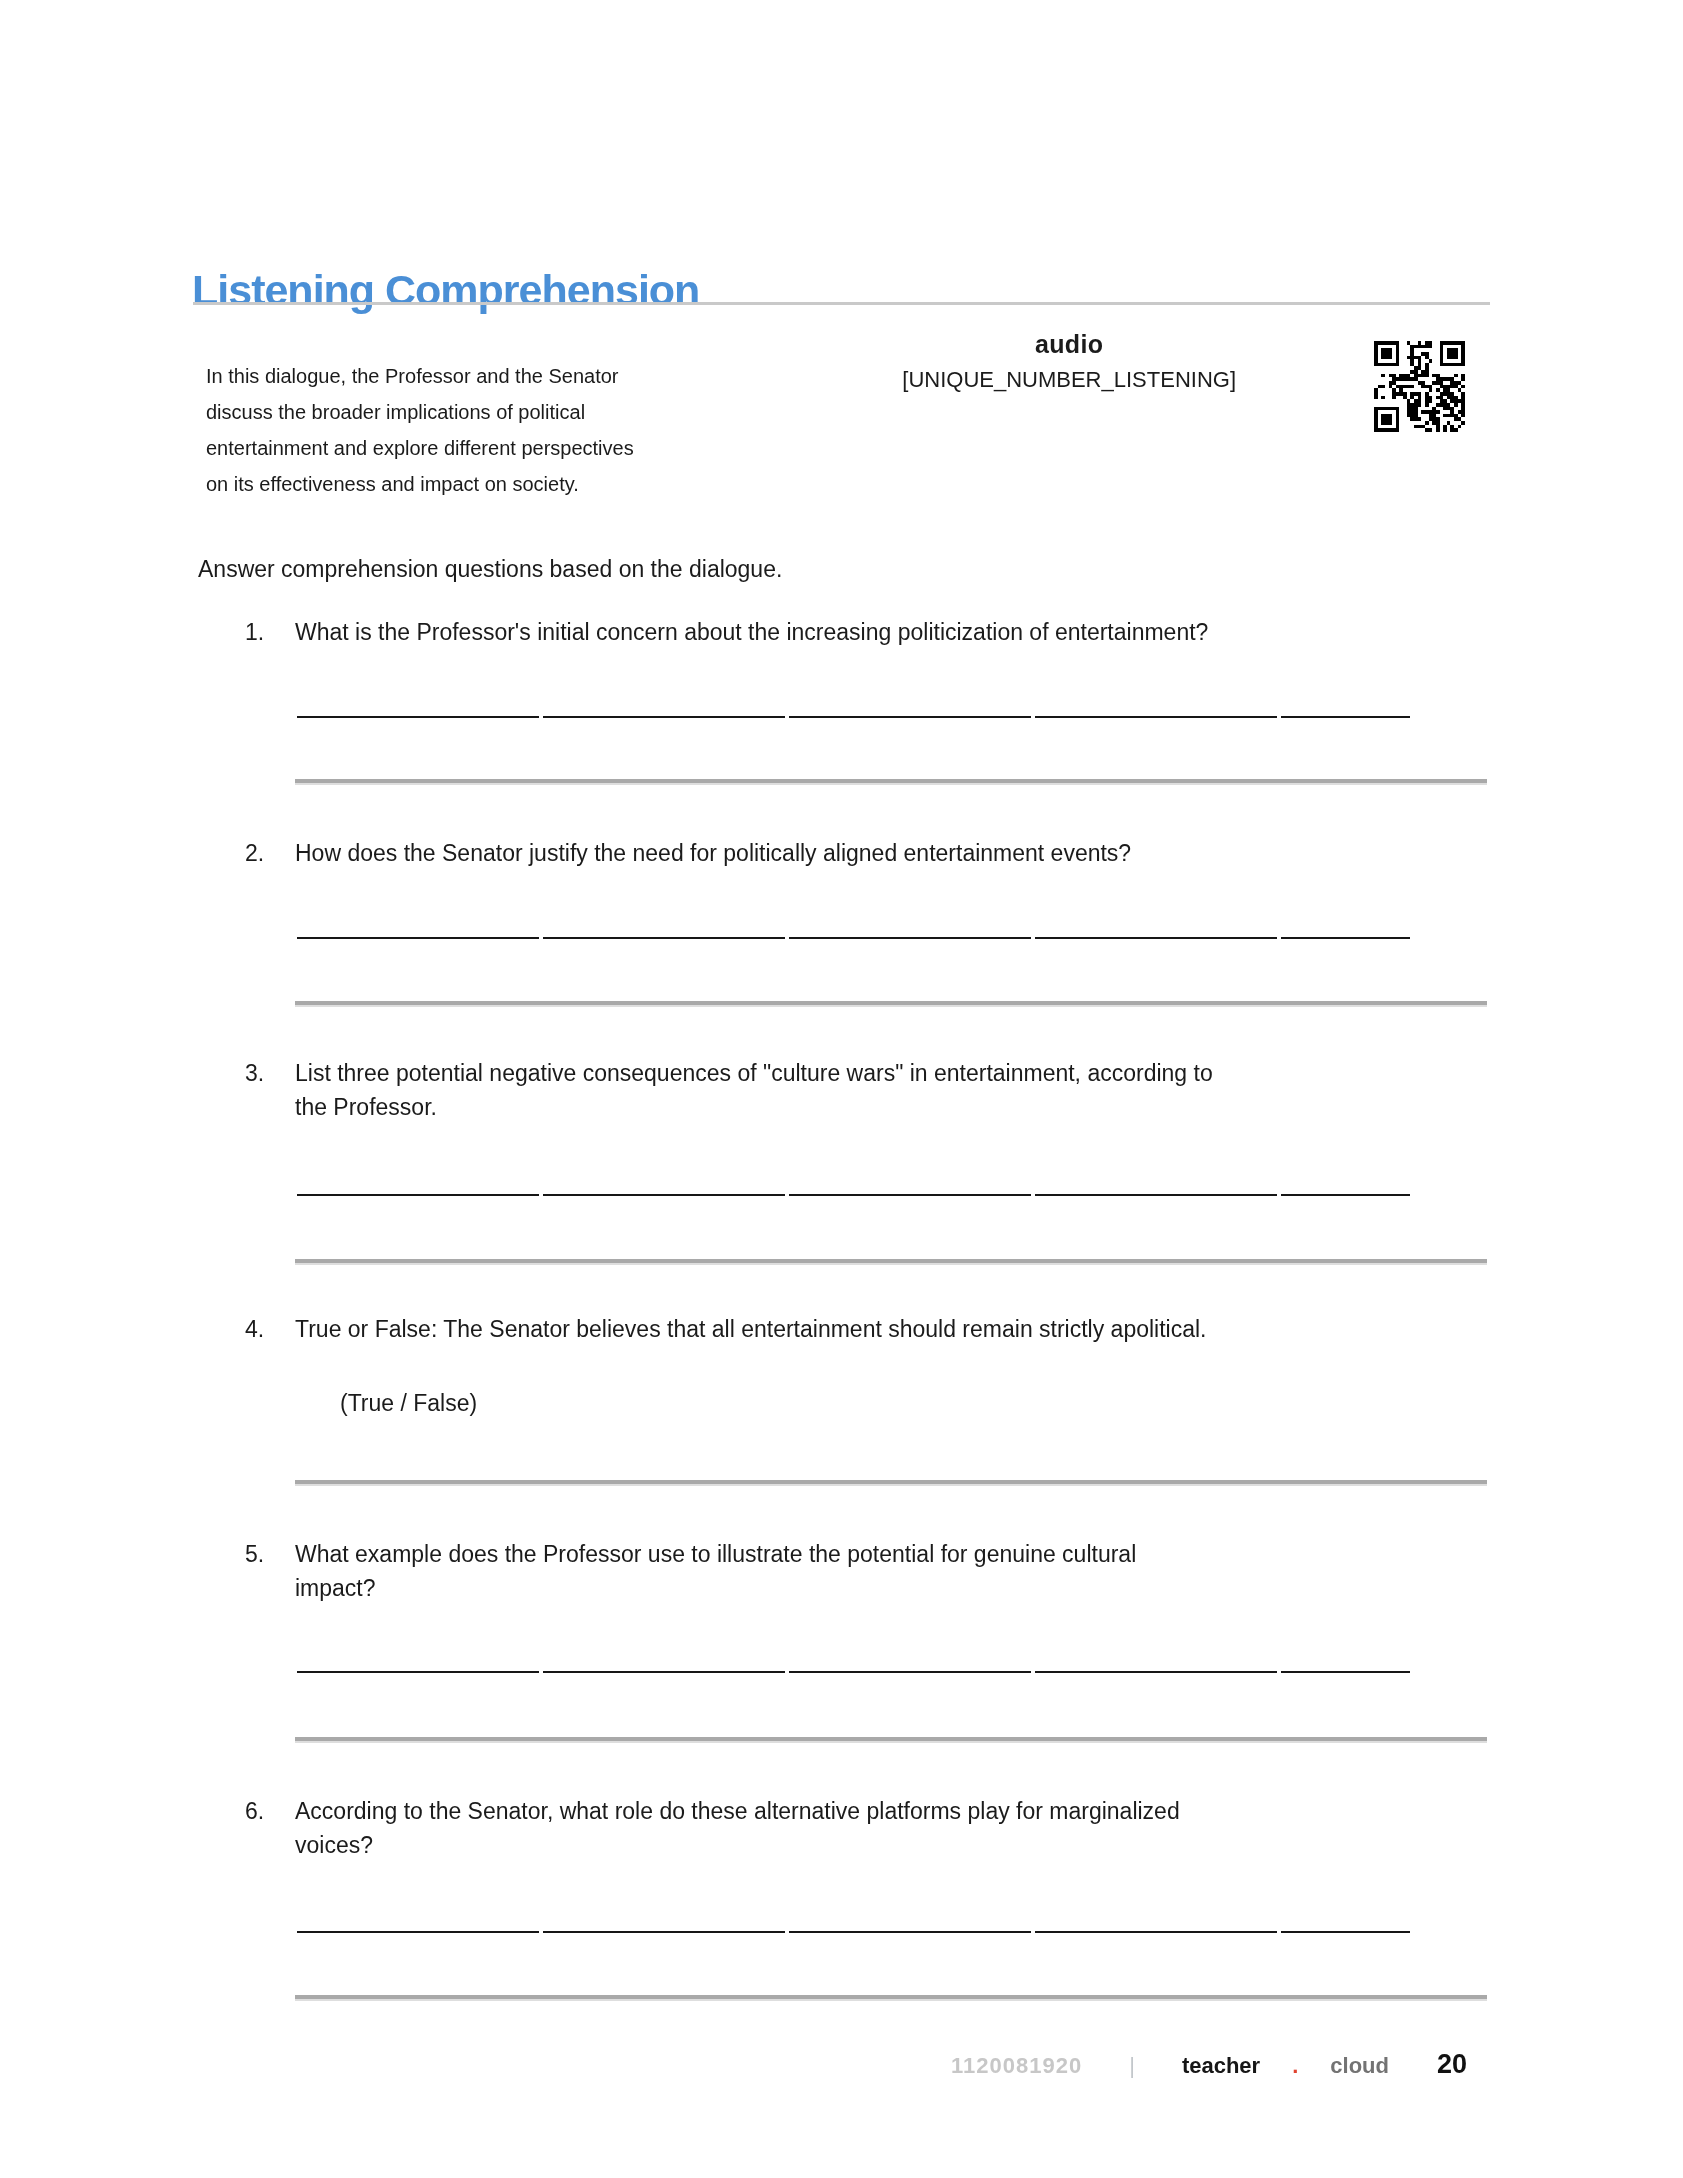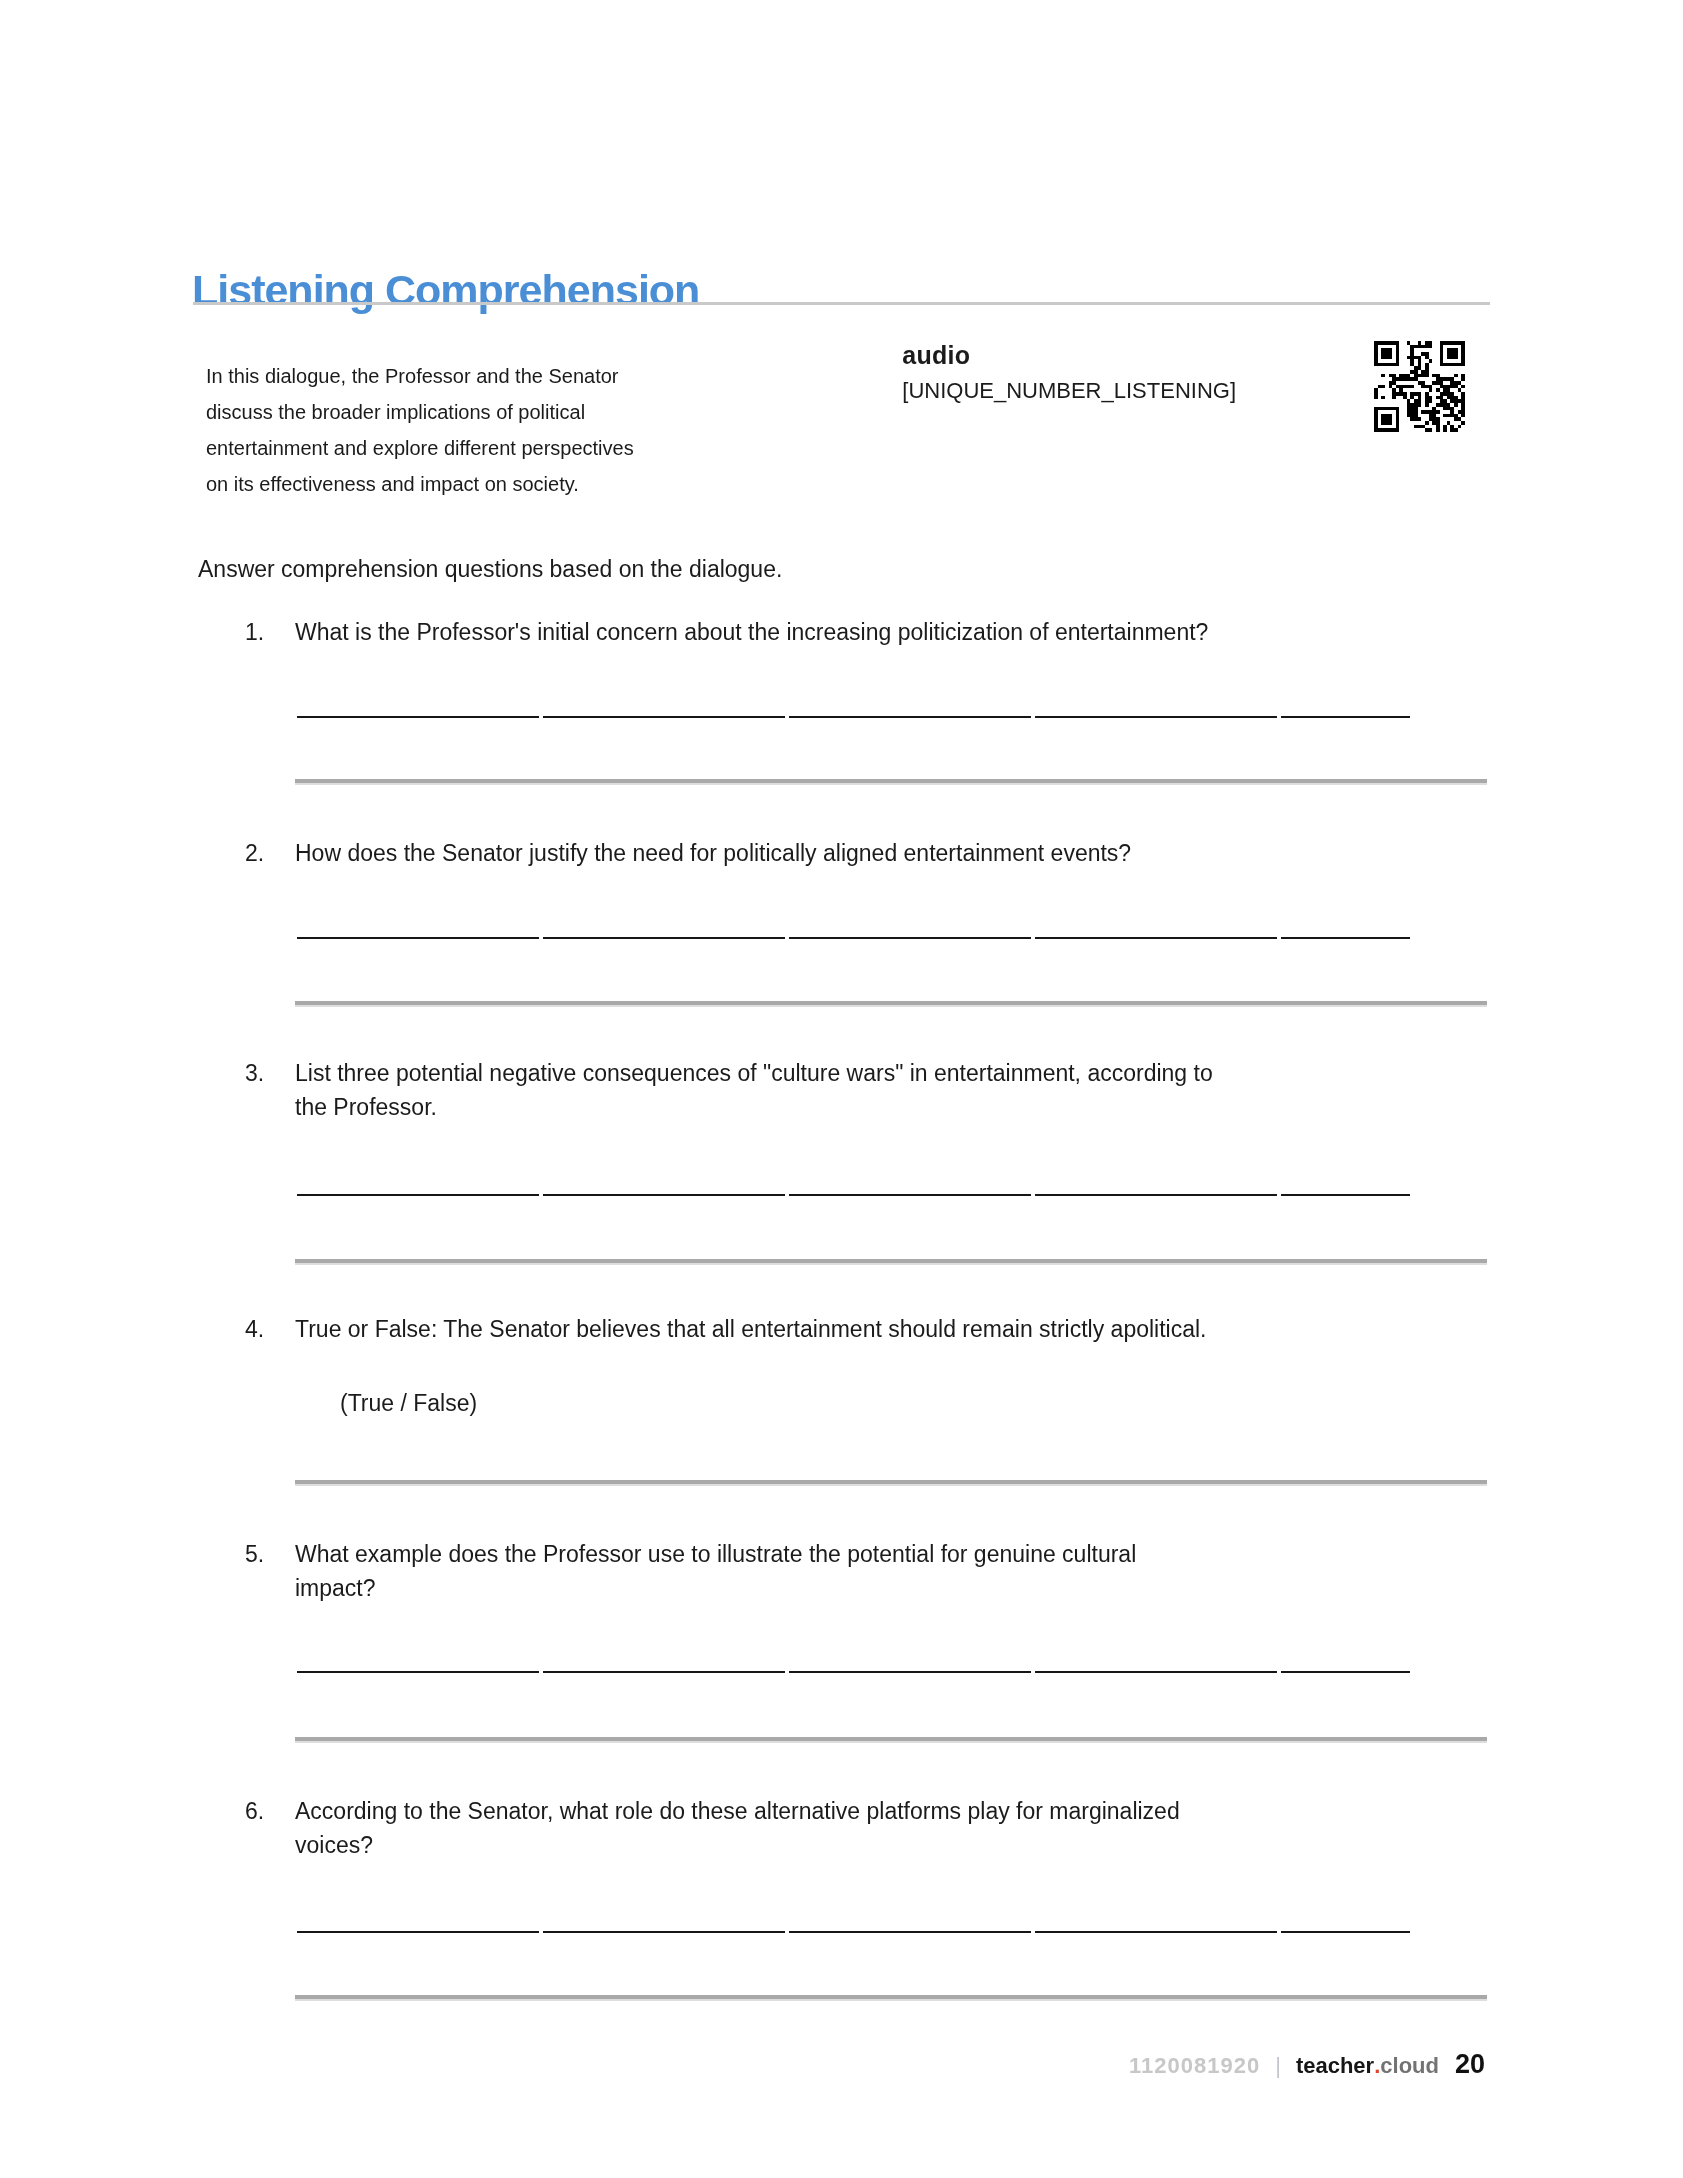--- a/index.html
+++ b/index.html
@@ -18,21 +18,21 @@
     color:#4a8fd6;
   }
   .title-rule{
     position:absolute;left:193px;top:302px;
     width:1297px;height:3px;background:#c9c9c9;
   }
   .intro-paragraph{
     position:absolute;left:206px;top:338px;width:634px;
     font-size:20px;line-height:36px;white-space:pre-line;
   }
-  .audio-block{position:absolute;right:447px;top:341px;text-align:left;}
+  .audio-block{position:absolute;right:447px;top:330px;text-align:center;}
   .audio-label{display:block;font-size:25px;font-weight:700;letter-spacing:0.3px;}
   .audio-code{display:block;font-size:22px;margin-top:8px;letter-spacing:0;}
   .qr{position:absolute;left:1374px;top:341px;width:91px;height:91px;background:#fff;}
   .qr svg{width:100%;height:100%;display:block;shape-rendering:crispEdges;}
   .instruction{position:absolute;left:198px;top:533px;font-size:23px;}
 
   .question{
     position:absolute;left:245px;width:1198px;
     display:flex;font-size:23px;line-height:34px;
   }
@@ -47,22 +47,22 @@
   }
   .al1{top:716px}.al2{top:937px}.al3{top:1194px}.al5{top:1671px}.al6{top:1931px}
 
   .divider{
     position:absolute;left:295px;width:1192px;height:6px;
     background:linear-gradient(180deg,#a9a9a9 0 66%,#dedede 66% 100%);
   }
   .dv1{top:779px}.dv2{top:1001px}.dv3{top:1259px}.dv4{top:1480px}.dv5{top:1737px}.dv6{top:1995px}
 
   .footer{
-    position:absolute;top:2049px;right:198px;
-    display:flex;align-items:baseline;font-size:22px;
+    position:absolute;top:2049px;right:216px;
+    display:flex;align-items:baseline;font-size:22px;gap:32px;
   }
   .doc-id{color:#c7c7c7;font-weight:700;letter-spacing:1px;}
   .sep{color:#c3c7cb;margin:0 15px;font-weight:400;}
   .brand{font-weight:700;color:#161616;}
   .brand-dot{font-weight:700;color:#e04330;}
   .brand-cloud{font-weight:700;color:#737373;}
   .page-num{font-weight:700;font-size:27px;color:#111;margin-left:16px;}
 </style>
 </head>
 <body>

